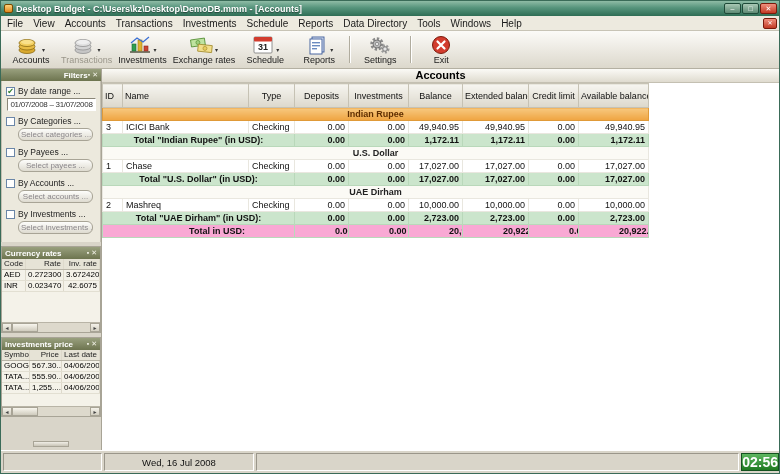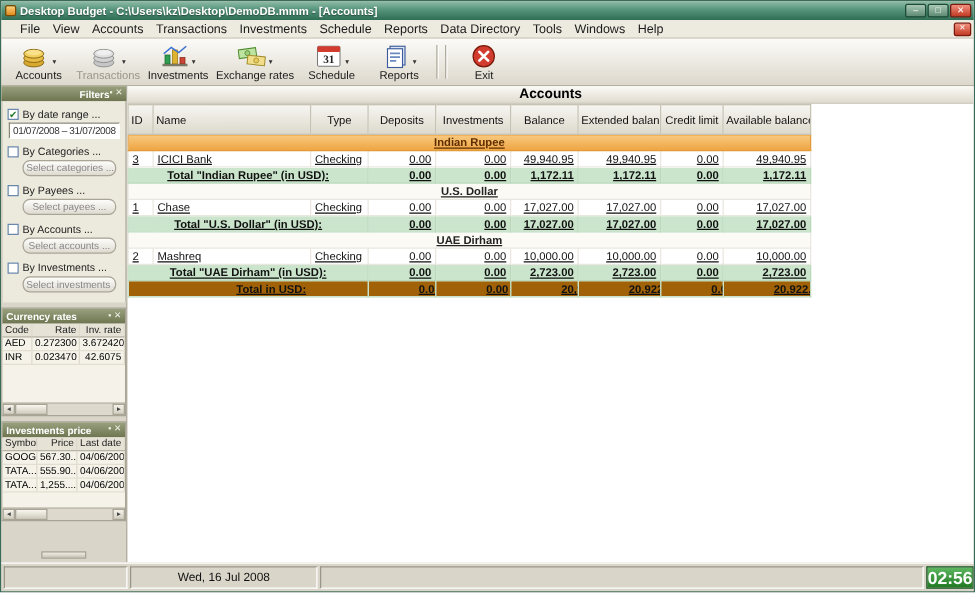--- a/index.html
+++ b/index.html
@@ -9,28 +9,28 @@
 
   
   .titlebar { flex:0 0 15px; background:linear-gradient(to bottom,#8fbca6 0%,#56947c 45%,#2f6e55 100%); display:flex; align-items:center; padding:0 2px 0 3px; gap:3px; }
   .app-icon { width:9px; height:9px; background:linear-gradient(#ffd27a,#e08a20); border:1px solid #7a4a00; border-radius:2px; }
   .title-text { flex:1; color:#fff; font-size:9px; font-weight:bold; white-space:nowrap; overflow:hidden; text-shadow:0 1px 1px rgba(0,0,0,.45); }
   .win-controls { display:flex; gap:1px; }
   .win-btn { width:17px; height:11px; font-size:7px; line-height:9px; text-align:center; color:#fff; border:1px solid #1e4a38; border-radius:2px; background:linear-gradient(#a8c8b4,#5e8a74); overflow:hidden; }
   .win-btn.close { background:linear-gradient(#f0907e,#c23a24); border-color:#7a1a0c; }
 
   
-  .menubar { flex:0 0 15px; background:#EDEADF; border-bottom:1px solid #c8c4b6; display:flex; align-items:center; font-size:10px; color:#1a1a1a; padding-left:10px;justify-content:flex-end; }
+  .menubar { flex:0 0 15px; background:#EDEADF; border-bottom:1px solid #c8c4b6; display:flex; align-items:center; font-size:10px; color:#1a1a1a; padding-left:1px;justify-content:flex-end; }
   .menu-item { padding:0 5px; height:100%; display:flex; align-items:center; white-space:nowrap; }
   .mdi-close { margin-left:auto; margin-right:2px; width:14px; height:11px; background:linear-gradient(#f0907e,#c23a24); border:1px solid #7a1a0c; color:#fff; font-size:6px; line-height:9px; text-align:center; border-radius:2px; }
 
   
   .toolbar { flex:0 0 38px; background:linear-gradient(#FCFBF8,#DCD8CC); border-bottom:1px solid #b4b0a2; display:flex; align-items:stretch; padding:1px 3px; }
   .tool-btn { min-width:54px; padding:0 3px; display:flex; flex-direction:column; align-items:center; justify-content:center; }
-  .tool-top { display:flex; align-items:flex-end; gap:1px; height:21px;font-family:Liberation Serif, serif; }
+  .tool-top { display:flex; align-items:flex-end; gap:1px; height:21px; }
   .dd { font-size:6px; color:#333; line-height:9px; }
   .tool-label { font-size:9px; color:#1a1a1a; white-space:nowrap; }
   .tool-btn.disabled .tool-label { color:#9a968a; }
   .tool-sep { width:1px; background:#b0ac9e; box-shadow:1px 0 0 #fff; margin:4px 3px; }
 
   
   .content { flex:1; display:flex; min-height:0; }
 
   
   .sidebar { flex:0 0 101px; width:101px; background:#D9D5C9; border-right:1px solid #a8a496; display:flex; flex-direction:column; min-height:0; }
@@ -63,28 +63,28 @@
   .hs-track { flex:1; }
   .side-fill { flex:1; }
   .side-grip { height:6px; margin:2px 32px 3px; background:linear-gradient(#f0eee6,#c8c4b6); border:1px solid #a8a496; }
 
   
   .main { flex:1; background:#fff; display:flex; flex-direction:column; min-width:0; overflow:hidden; }
   .accounts-title { flex:0 0 14px; background:linear-gradient(#FBFAF6,#DFDBCF); border-bottom:1px solid #c4c0b2; font-size:11px; font-weight:bold; text-align:center; line-height:13px; color:#000; }
   .grid { border-collapse:collapse; table-layout:fixed; width:546px; font-size:9px; }
   .grid th { background:linear-gradient(#F6F5F0,#DCD8CC); border:1px solid #c6c2b4; font-weight:normal; padding:1px 2px; height:24px; text-align:center; white-space:nowrap; overflow:hidden; color:#111; }
   .grid th.al { text-align:left; }
-  .grid td { border:1px solid #E9E7DF; padding:1px 3px; height:12px; white-space:nowrap; overflow:hidden; color:#111;text-decoration:underline; }
+  .grid td { border:1px solid #E9E7DF; padding:1px 3px; height:12px; white-space:nowrap; overflow:hidden; color:#111; }
   .num { text-align:right; }
   .group-row td { text-align:center; font-weight:bold; }
   .g0 td { background:linear-gradient(#F7C87E,#EFA441); color:#5f2e00; border-color:#E09A38; }
   .g1 td { background:#FBFAF5; color:#222; }
   .total-row td { background:#CBE5CC; font-weight:bold; border-color:#B9D8BA; }
   .total-label { text-align:center; }
-  .grand td { background:#a16207;padding-left:40px; }
+  .grand td { background:#f9a8d4;padding-left:40px; }
 
   
   .statusbar { flex:0 0 18px; background:#D9D5C9; border-top:1px solid #fff; display:flex; align-items:stretch; gap:2px; padding:2px 0 2px 2px; font-size:9.5px; }
   .sb-panel { border:1px solid; border-color:#9a968a #FFF #FFF #9a968a; background:#D9D5C9; }
   .sb-left { flex:0 0 99px; }
   .sb-date { flex:0 0 150px; display:flex; align-items:center; justify-content:center; color:#111; white-space:nowrap; }
   .sb-fill { flex:1; }
   .sb-time { flex:0 0 34px; background:linear-gradient(#5FB761,#1F7A21); color:#fff; display:flex; align-items:center; justify-content:center; font-size:14px; border:1px solid #14531f; font-weight:bold; }
 </style>
 </head>
@@ -189,20 +189,33 @@
           <rect x="5" y="4" width="12" height="15" fill="#FFF" stroke="#3A5A9A" stroke-width="0.9"></rect>
           <rect x="7" y="7" width="8" height="1.4" fill="#6A8AC0"></rect>
           <rect x="7" y="10" width="8" height="1.4" fill="#6A8AC0"></rect>
           <rect x="7" y="13" width="5" height="1.4" fill="#6A8AC0"></rect>
         </svg>
         <span class="dd">▾</span>
       </div>
       <div class="tool-label">Reports</div>
     </div>
     <div class="tool-sep"></div>
+    <div class="tool-btn">
+      <div class="tool-top">
+        <svg width="24" height="20" viewBox="0 0 24 20">
+          <circle cx="9" cy="9" r="5" fill="none" stroke="#8a8a8a" stroke-width="3.4" stroke-dasharray="2.2 1.6"></circle>
+          <circle cx="9" cy="9" r="4" fill="#b8b8b8" stroke="#6a6a6a" stroke-width="0.8"></circle>
+          <circle cx="9" cy="9" r="1.6" fill="#efefef" stroke="#6a6a6a" stroke-width="0.6"></circle>
+          <circle cx="17" cy="14" r="3.2" fill="none" stroke="#9a9a9a" stroke-width="2.6" stroke-dasharray="1.8 1.4"></circle>
+          <circle cx="17" cy="14" r="2.4" fill="#c8c8c8" stroke="#6a6a6a" stroke-width="0.7"></circle>
+          <circle cx="17" cy="14" r="1" fill="#efefef"></circle>
+        </svg>
+      </div>
+      <div class="tool-label">Settings</div>
+    </div>
     <div class="tool-sep"></div>
     <div class="tool-btn">
       <div class="tool-top">
         <svg width="24" height="20" viewBox="0 0 24 20">
           <circle cx="12" cy="10" r="8.5" fill="#D23C2E" stroke="#7A1A0C" stroke-width="1"></circle>
           <path d="M8.5 6.5 L15.5 13.5 M15.5 6.5 L8.5 13.5" stroke="#FFF" stroke-width="2.2" stroke-linecap="round"></path>
         </svg>
       </div>
       <div class="tool-label">Exit</div>
     </div>

